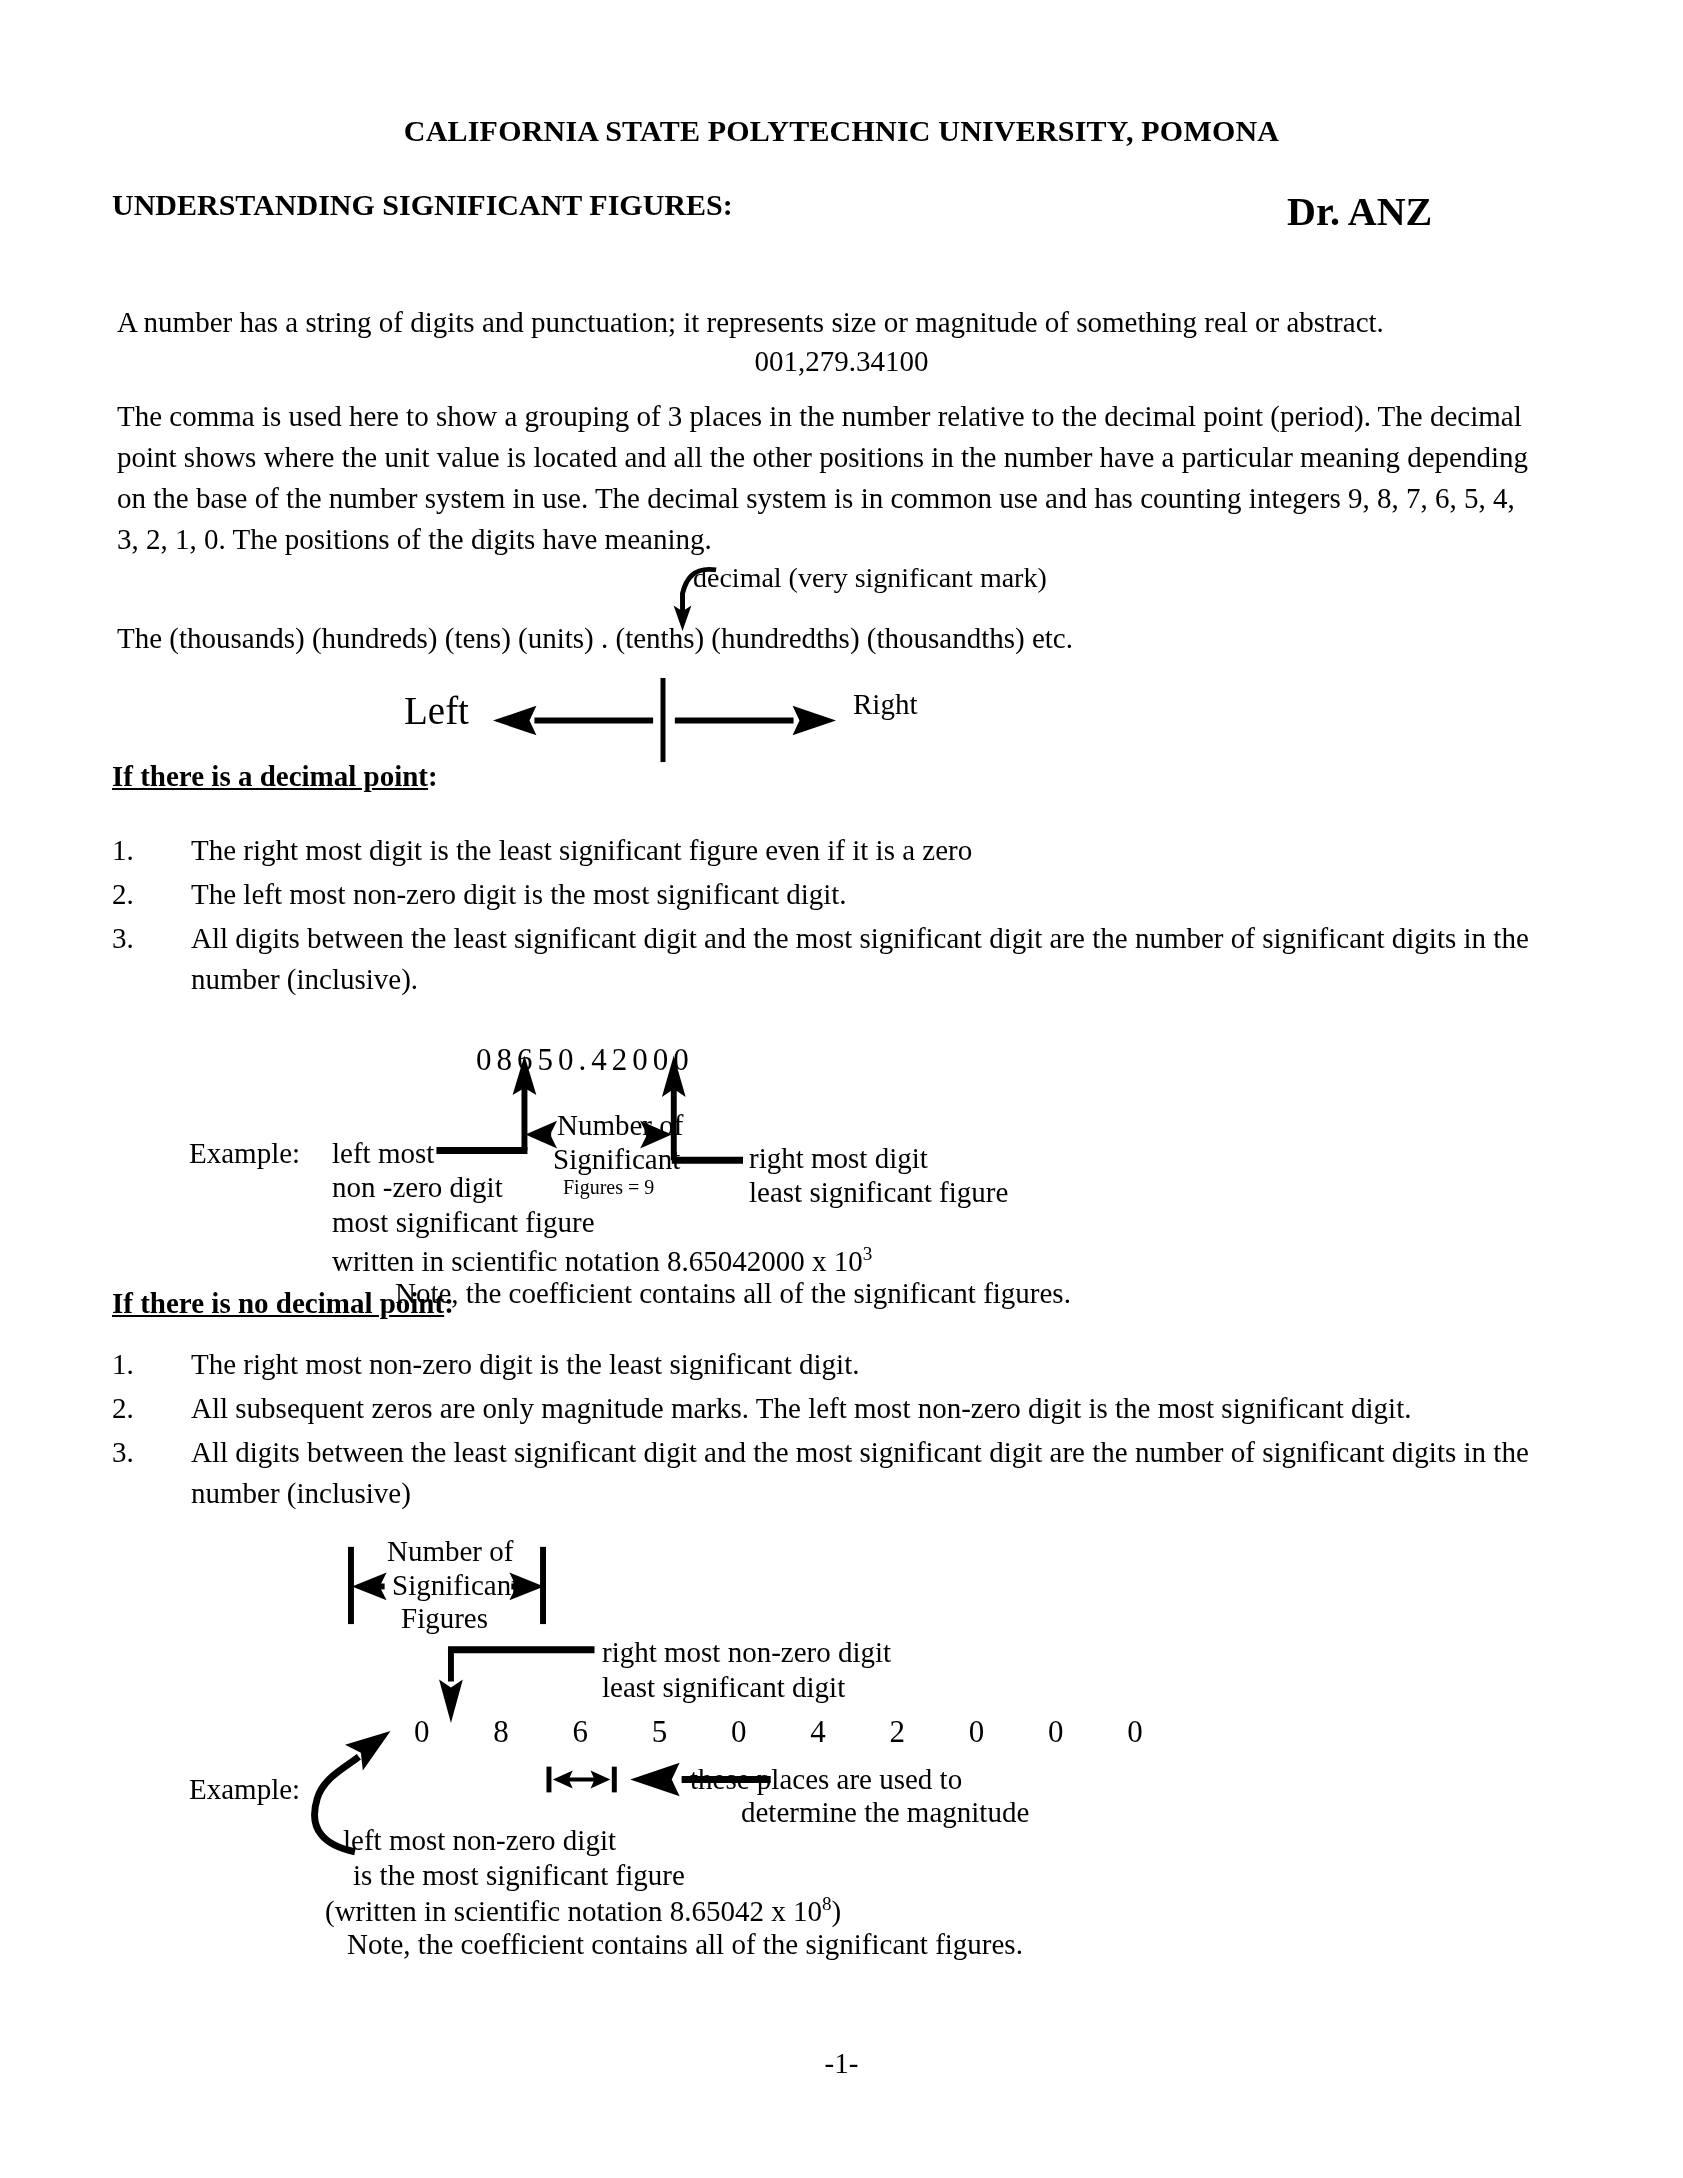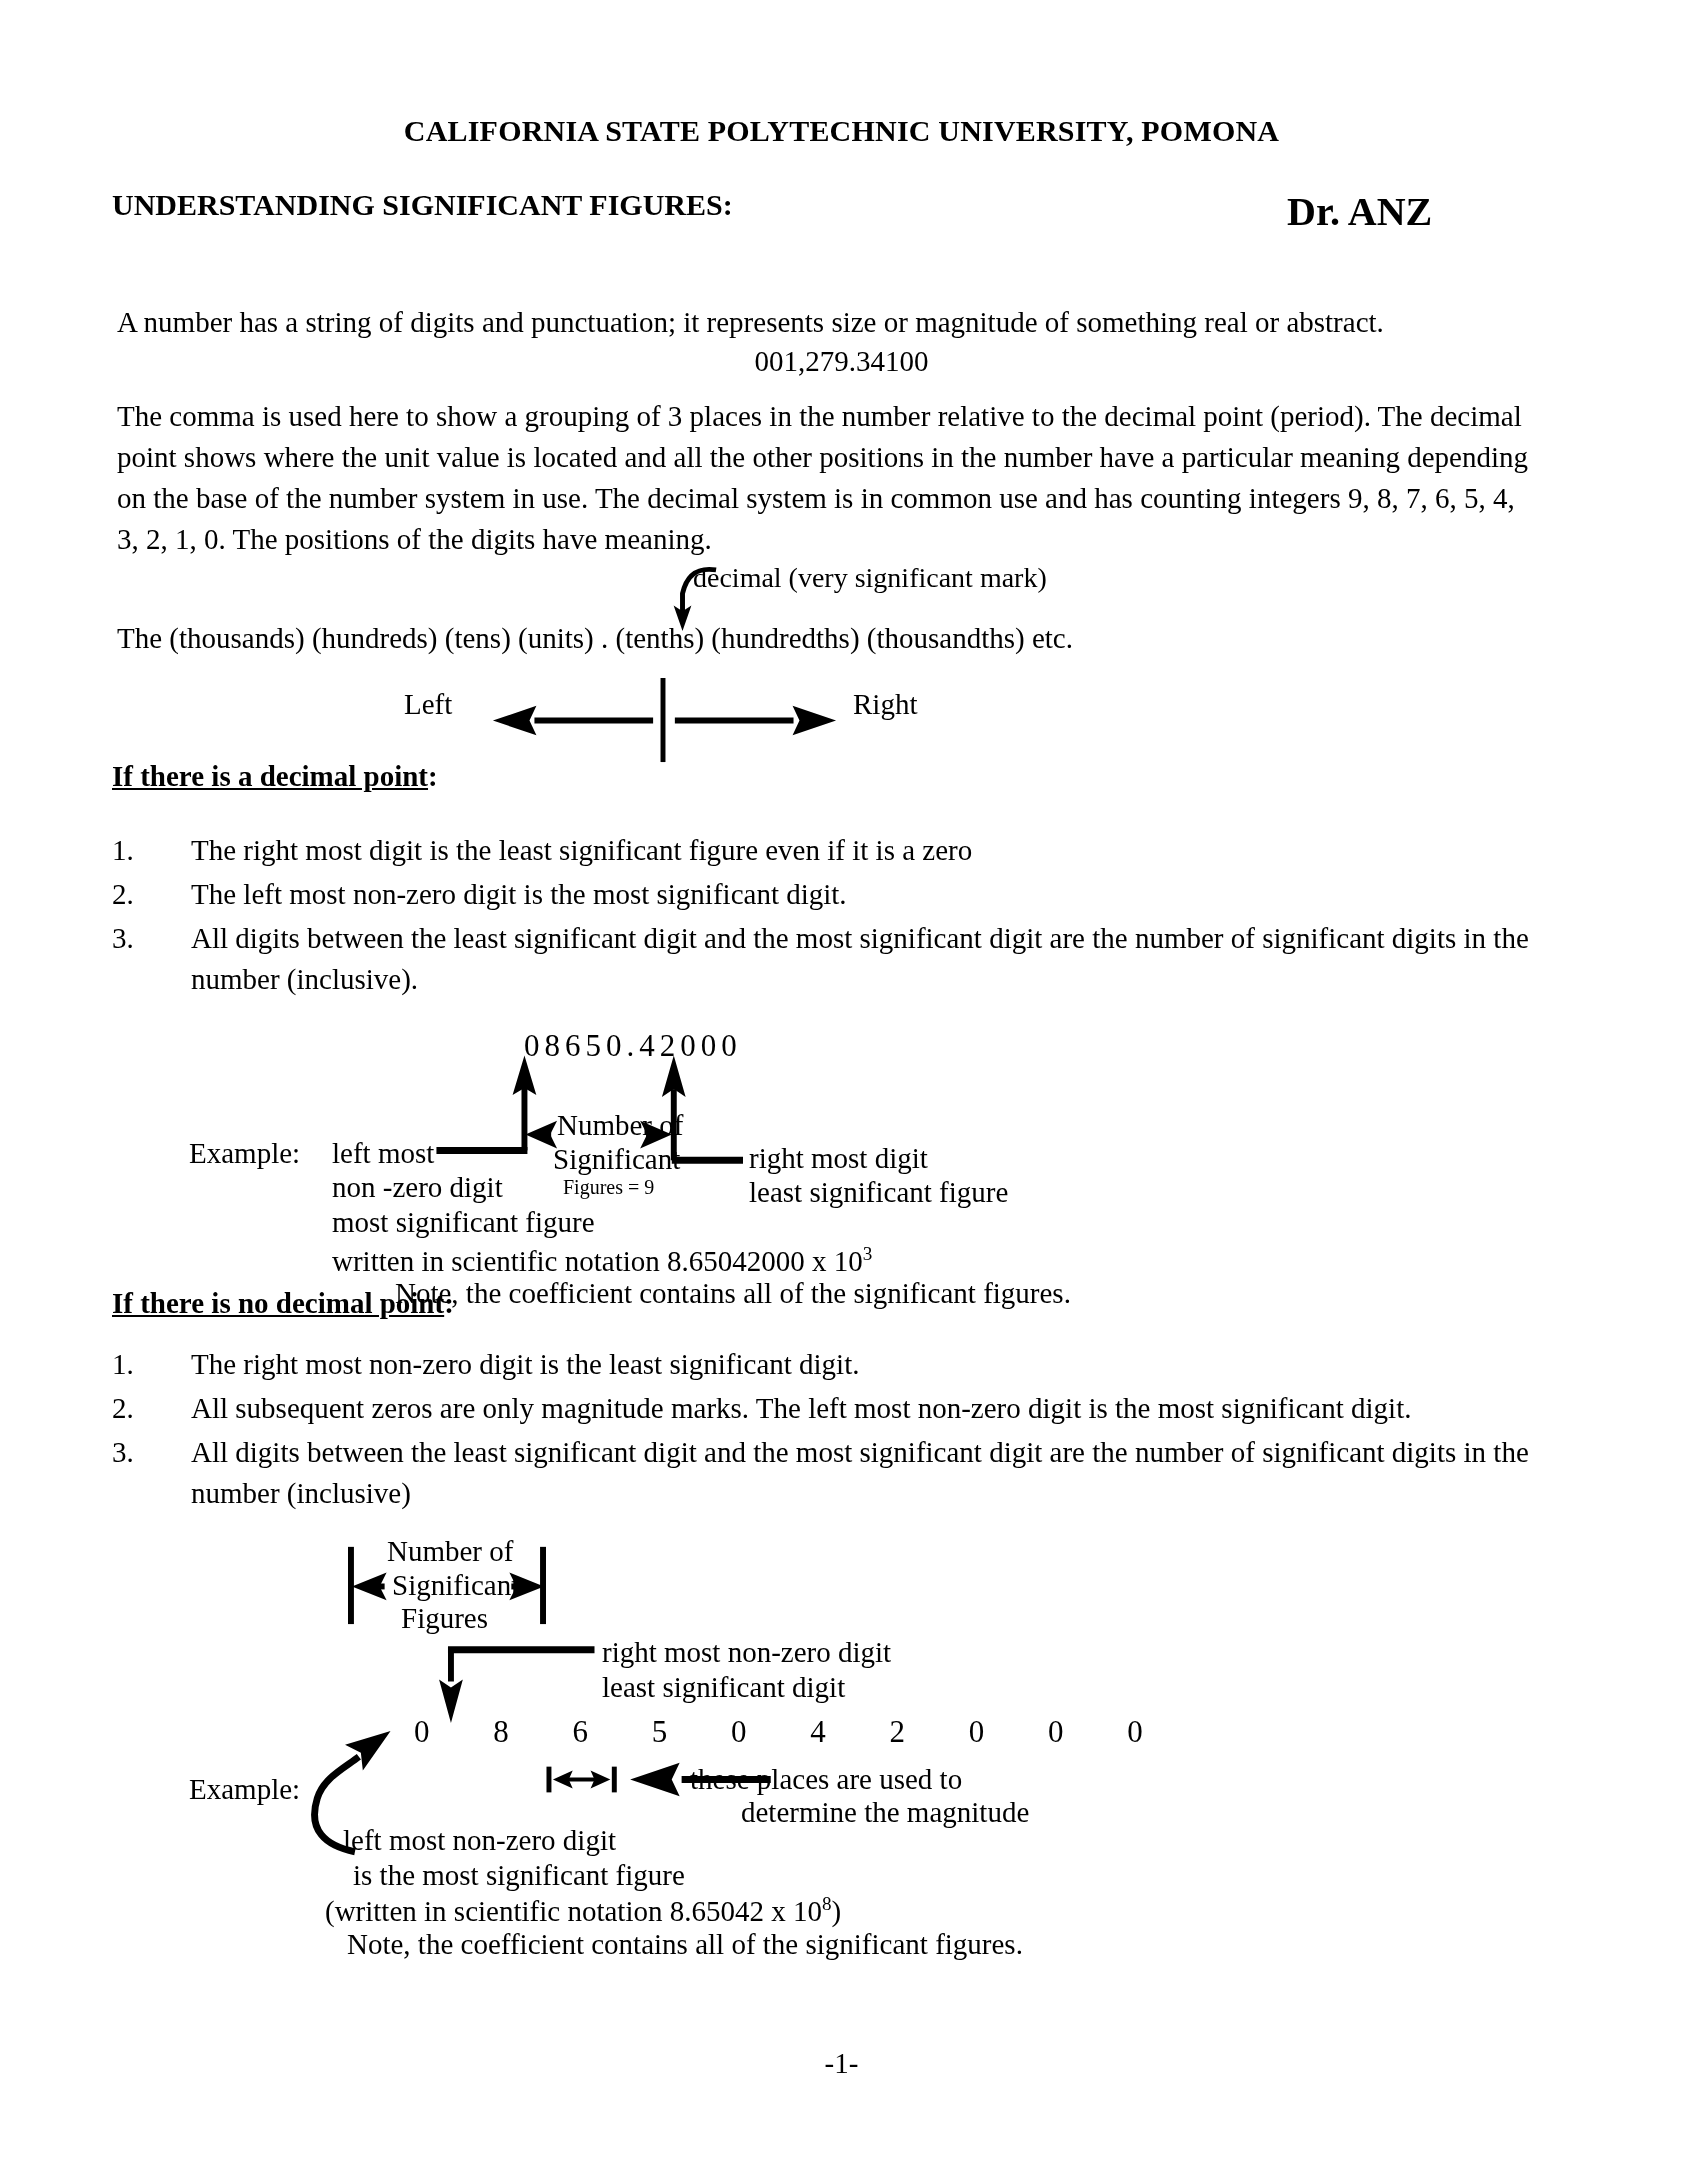--- a/index.html
+++ b/index.html
@@ -72,21 +72,21 @@
     font-size: 29px;
   }
 
   
   #left-right-diagram {
     left: 386px; top: 678px;
     width: 554px; height: 89px;
   }
   #left-label {
     left: 404px; top: 688px;
-    font-size: 29px;
+    font-size: 39px;
   }
   #right-label {
     left: 853px; top: 688px;
     font-size: 29px;
   }
 
   
   .section-heading {
     font-size: 29px;
     font-weight: bold;
@@ -107,24 +107,23 @@
   .numlist .txt { display: block; padding-left: 79px; }
   #list-decimal { left: 112px; top: 830px; width: 1465px; }
   #list-no-decimal { left: 112px; top: 1344px; width: 1465px; }
 
   
   #example1 {
     left: 149px; top: 1010px;
     width: 1188px; height: 267px;
   }
   #example1-number {
-    left: 327px; top: 18px;
+    left: 327px; top: 32px;
     font-size: 31px;
     letter-spacing: 5px;
-    margin-left: 48px;
   }
   #example1-label {
     left: 40px; top: 127px;
     font-size: 29px;
   }
   #example1-leftmost-1 { left: 183px; top: 127px; font-size: 29px; }
   #example1-leftmost-2 { left: 183px; top: 161px; font-size: 29px; }
   #example1-leftmost-3 { left: 183px; top: 196px; font-size: 29px; }
   #example1-sigfig-1 { left: 408px; top: 99px; font-size: 29px; }
   #example1-sigfig-2 { left: 404px; top: 133px; font-size: 29px; }

